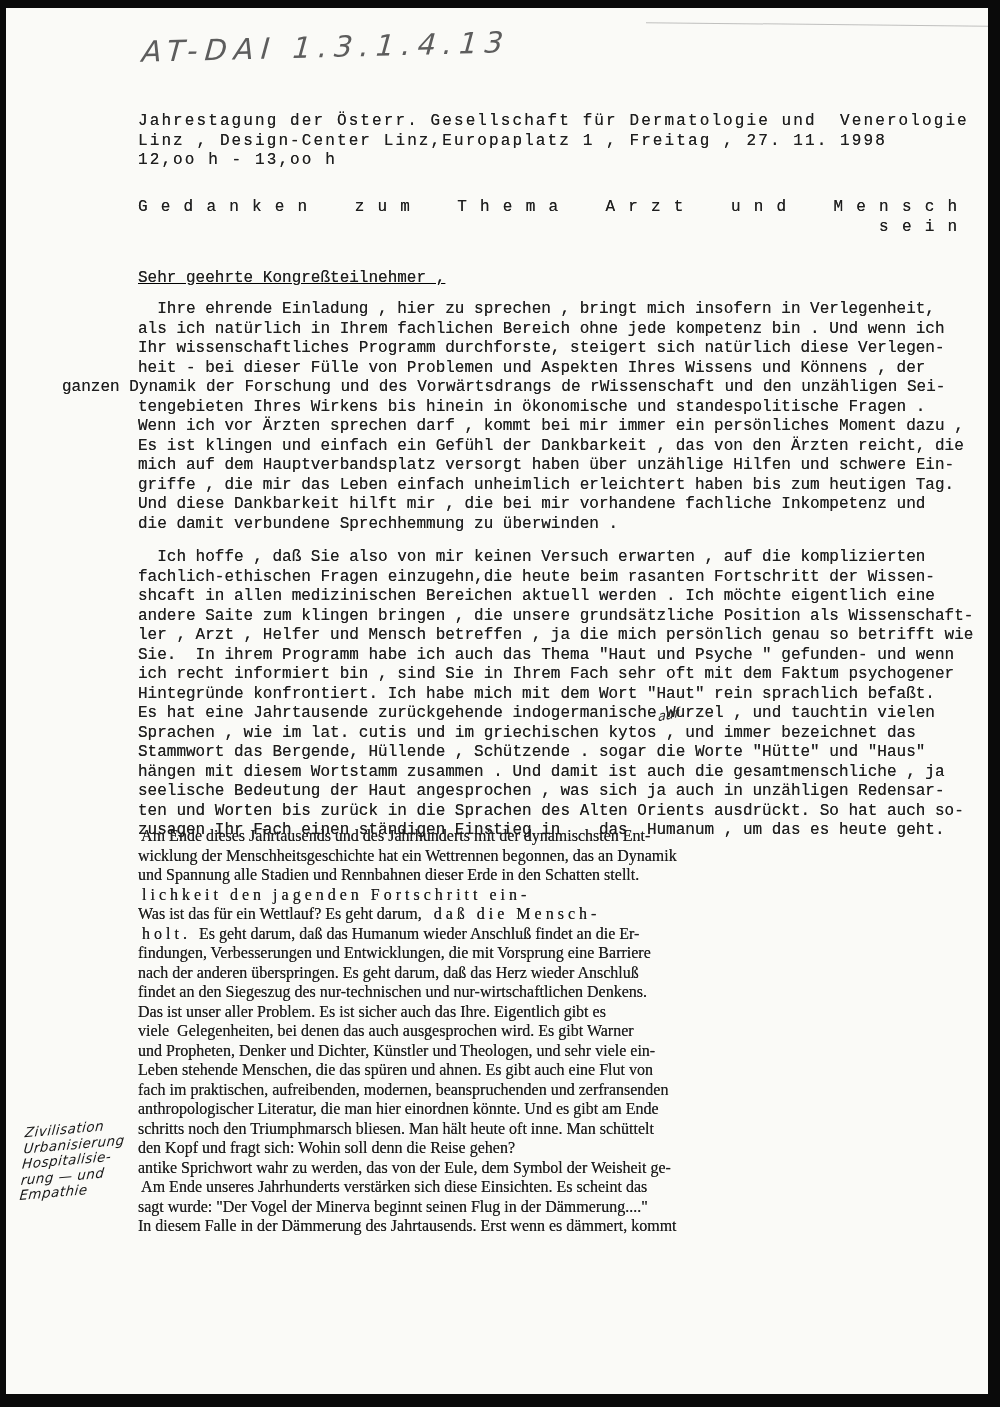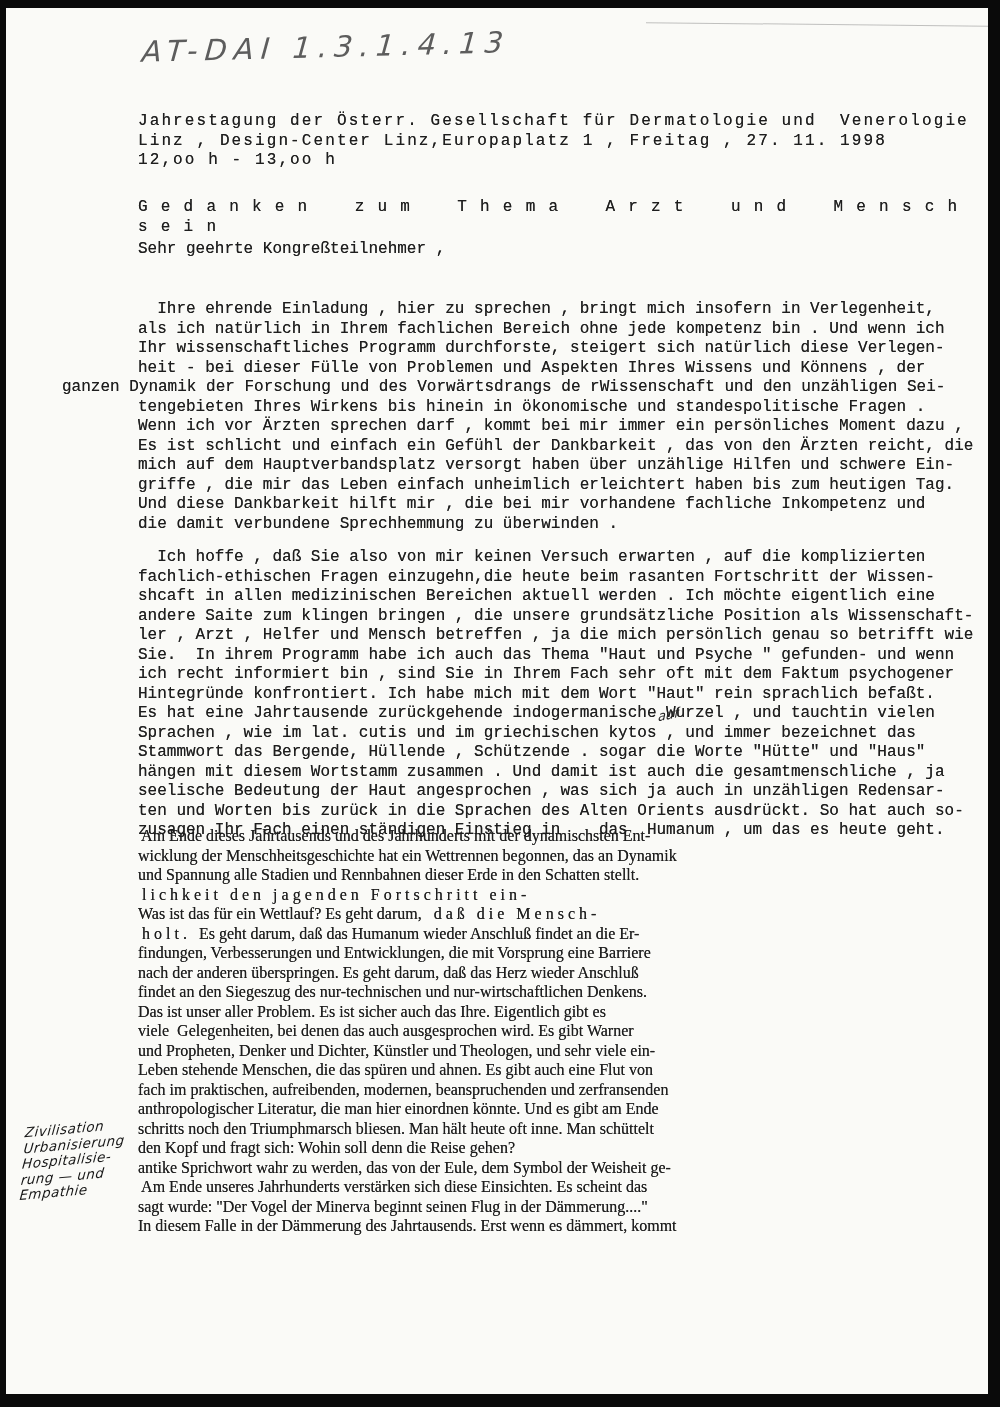--- a/index.html
+++ b/index.html
@@ -21,22 +21,22 @@
   }
   .tw{ 
     position:relative;
     white-space:pre;
     font-size:16px;line-height:19.5px;
     color:#1e1e1e;
     text-shadow:0 0 .4px rgba(20,20,20,.75);
   }
   .block{position:absolute;left:132px;}
   .header-block{top:104px;letter-spacing:2.1px;}
-  .title-block{top:190px;letter-spacing:1.8px;}
-  .salutation-block{top:232px;}
+  .title-block{top:190px;letter-spacing:1.8px;text-align:right;}
+  .salutation-block{top:261px;text-decoration:underline;}
   .p1-block{top:292px;}
   .p2-block{top:540px;}
   .p3-block{top:818px;font-family:Liberation Serif, serif;}
   .outdent{margin-left:-76px;}
   .handwriting{
     font-family:"DejaVu Sans",sans-serif;
     font-style:italic;
     color:#585858;
   }
   .archive-code{
@@ -82,21 +82,21 @@
   </div>
 
   <div class="block p1-block">
     <div class="tw">  Ihre ehrende Einladung , hier zu sprechen , bringt mich insofern in Verlegenheit,</div>
     <div class="tw">als ich natürlich in Ihrem fachlichen Bereich ohne jede kompetenz bin . Und wenn ich</div>
     <div class="tw">Ihr wissenschaftliches Programm durchforste, steigert sich natürlich diese Verlegen-</div>
     <div class="tw">heit - bei dieser Fülle von Problemen und Aspekten Ihres Wissens und Könnens , der</div>
     <div class="tw outdent">ganzen Dynamik der Forschung und des Vorwärtsdrangs de rWissenschaft und den unzähligen Sei-</div>
     <div class="tw">tengebieten Ihres Wirkens bis hinein in ökonomische und standespolitische Fragen .</div>
     <div class="tw">Wenn ich vor Ärzten sprechen darf , kommt bei mir immer ein persönliches Moment dazu ,</div>
-    <div class="tw">Es ist schlicht und einfach ein Gefühl der Dankbarkeit , das von den Ärzten reicht, die</div>
+    <div class="tw">Es ist klingen und einfach ein Gefühl der Dankbarkeit , das von den Ärzten reicht, die</div>
     <div class="tw">mich auf dem Hauptverbandsplatz versorgt haben über unzählige Hilfen und schwere Ein-</div>
     <div class="tw">griffe , die mir das Leben einfach unheimlich erleichtert haben bis zum heutigen Tag.</div>
     <div class="tw">Und diese Dankbarkeit hilft mir , die bei mir vorhandene fachliche Inkompetenz und</div>
     <div class="tw">die damit verbundene Sprechhemmung zu überwinden .</div>
   </div>
 
   <div class="block p2-block">
     <div class="tw">  Ich hoffe , daß Sie also von mir keinen Versuch erwarten , auf die komplizierten</div>
     <div class="tw">fachlich-ethischen Fragen einzugehn,die heute beim rasanten Fortschritt der Wissen-</div>
     <div class="tw">shcaft in allen medizinischen Bereichen aktuell werden . Ich möchte eigentlich eine</div>

